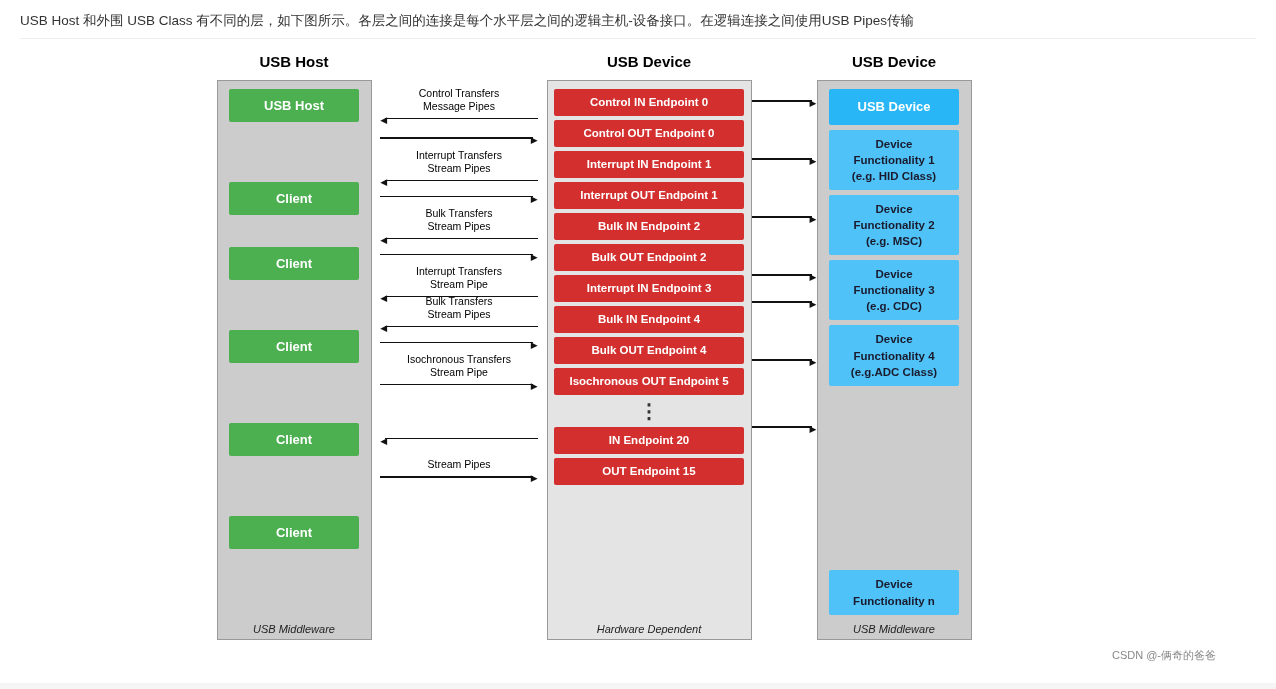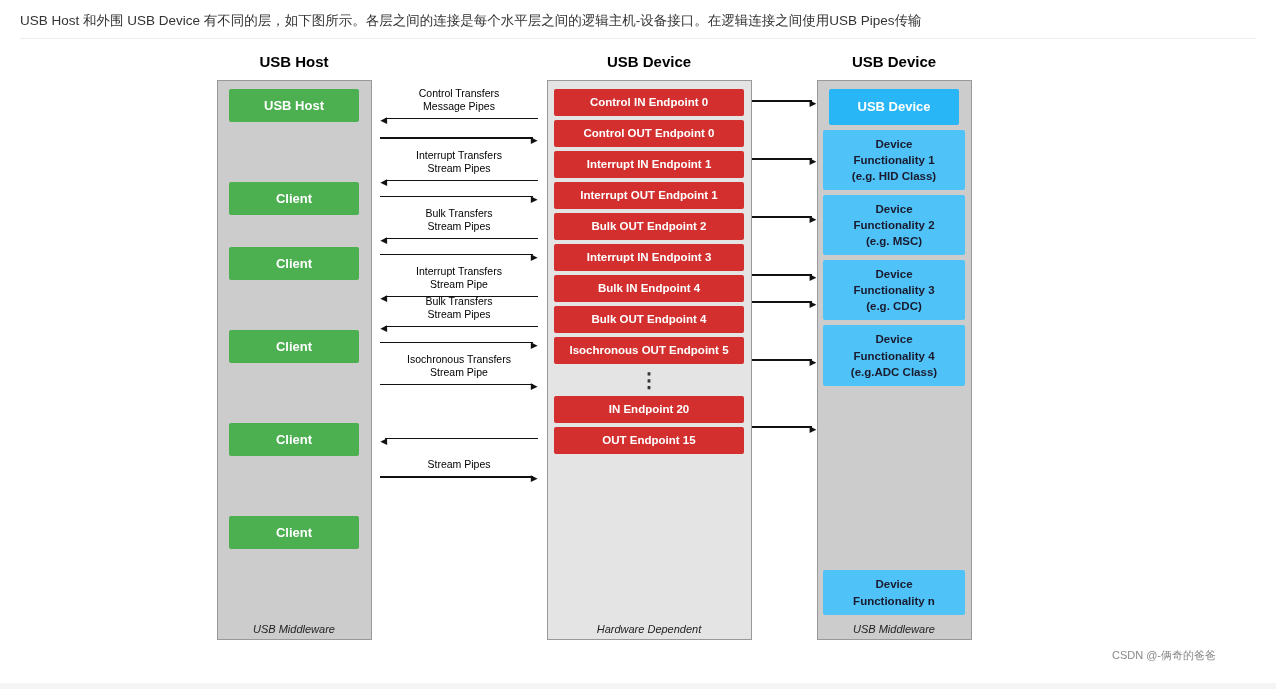--- a/index.html
+++ b/index.html
@@ -87,21 +87,21 @@
       display: flex; align-items: center; justify-content: center;
     }
     .cyan-box {
       background: #4fc3f7;
       color: #1a1a2e;
       font-weight: bold;
       font-size: 11.5px;
       text-align: center;
       border-radius: 2px;
       padding: 6px 3px;
-      width: 142px;
+      width: 130px;
       min-height: 44px;
       display: flex; align-items: center; justify-content: center;
       line-height: 1.4;
     }
     .blue-box {
       background: #29b6f6;
       color: #fff;
       font-weight: bold;
       font-size: 13px;
       text-align: center;
@@ -146,21 +146,21 @@
       font-size: 9px;
       color: #111;
       line-height: 1;
       margin-right: -2px;
     }
   </style>
 </head>
 <body>
 
 <div class="page-container">
-  <div class="intro-text">USB Host 和外围 USB Device 有不同的层，如下图所示。各层之间的连接是每个水平层之间的逻辑主机-设备接口。在逻辑连接之间使用USB Pipes传输</div>
+  <div class="intro-text">USB Host 和外围 USB Class 有不同的层，如下图所示。各层之间的连接是每个水平层之间的逻辑主机-设备接口。在逻辑连接之间使用USB Pipes传输</div>
 
   <div class="usb-diagram">
     <div style="display:flex; flex-direction:column; align-items:center; width:870px;margin-left:27px;">
 
       <div style="display:flex; flex-direction:row; width:870px; margin-bottom:4px;">
         <div style="width:155px;">
           <div class="section-heading">USB Host</div>
         </div>
         <div style="width:175px;"></div>
         <div style="width:205px;">
@@ -296,20 +296,21 @@
             </div>
           </div>
         </div>
 
         <div style="width:205px;">
           <div class="panel-bg-light" style="min-height:560px;">
             <div class="red-box">Control IN Endpoint 0</div>
             <div class="red-box">Control OUT Endpoint 0</div>
             <div class="red-box">Interrupt IN Endpoint 1</div>
             <div class="red-box">Interrupt OUT Endpoint 1</div>
+            <div class="red-box">Bulk IN Endpoint 2</div>
             <div class="red-box">Bulk OUT Endpoint 2</div>
             <div class="red-box">Interrupt IN Endpoint 3</div>
             <div class="red-box">Bulk IN Endpoint 4</div>
             <div class="red-box">Bulk OUT Endpoint 4</div>
             <div class="red-box">Isochronous OUT Endpoint 5</div>
             <div class="dots-row">⋮</div>
             <div class="red-box">IN Endpoint 20</div>
             <div class="red-box">OUT Endpoint 15</div>
             <div style="flex:1;"></div>
             <div class="panel-label">Hardware Dependent</div>

